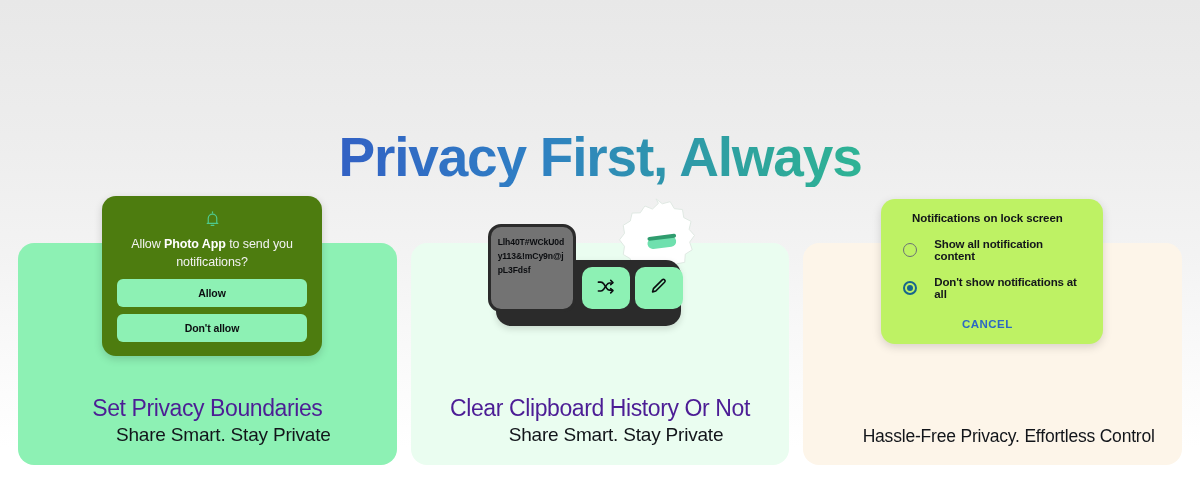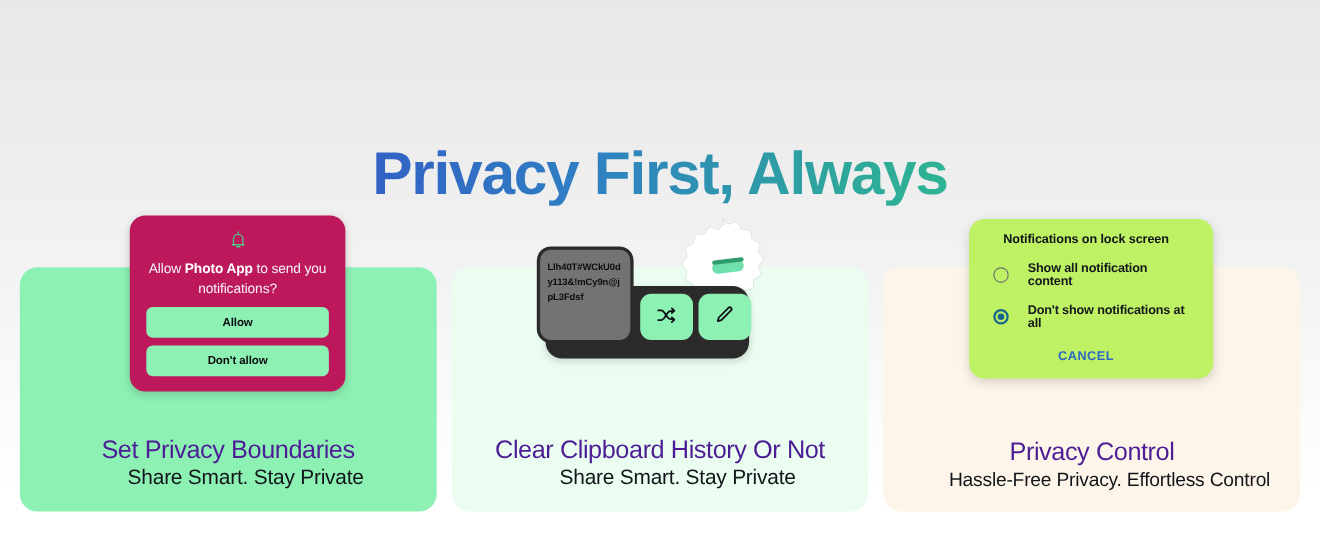--- a/index.html
+++ b/index.html
@@ -80,25 +80,25 @@
     color: #12151a;
     letter-spacing: -0.2px;
     line-height: 1.2;
     padding-left: 32px;
   }
   .card.c3 .card-sub { font-size: 17.5px; }
 
   
   .notif-dialog {
     position: absolute;
-    left: 100px;
+    left: 84px;
     top: -47px;
-    width: 196px;
+    width: 220px;
     height: 160px;
-    background: #be185d;
+    background: #4d7c0f;
     border-radius: 14px;
     box-sizing: border-box;
     padding: 12px 10px 0 10px;
     box-shadow: 0 3px 8px rgba(0,0,0,0.16);
     overflow: hidden;
   }
   .bell-wrap {
     text-align: center;
     height: 22px;
     line-height: 22px;
@@ -340,19 +340,18 @@
 
         <div class="radio-row">
           <span class="radio on"></span>
           <span class="radio-label">Don't show notifications at all</span>
         </div>
 
         <button class="cancel-btn">CANCEL</button>
       </div>
 
       <div class="card-text">
-        <div class="card-title">Privacy Control</div>
         <div class="card-sub">Hassle-Free Privacy. Effortless Control</div>
       </div>
     </div>
 
   </div>
 </div>
 
 </body></html>

